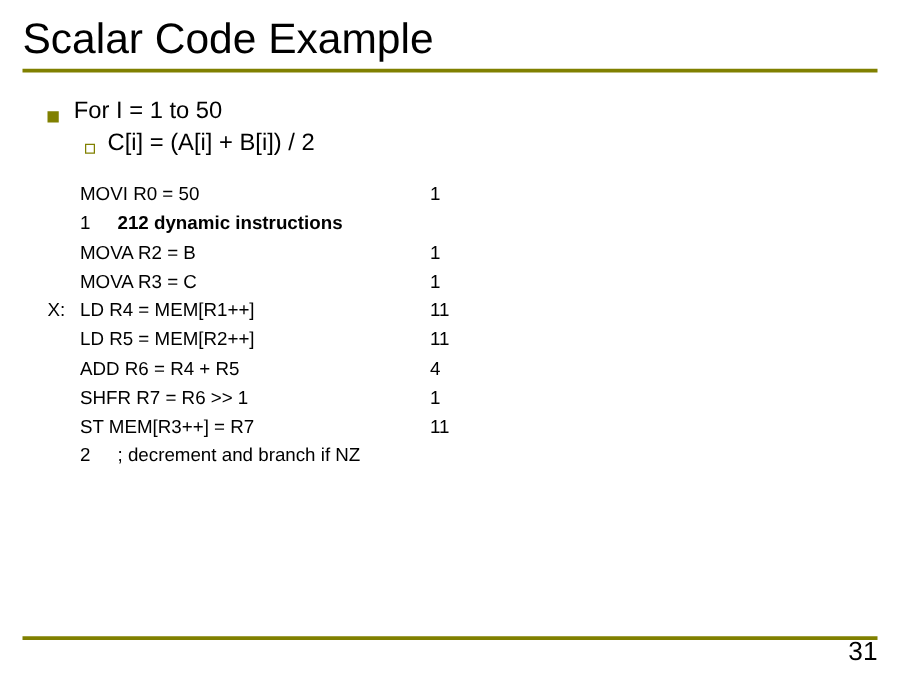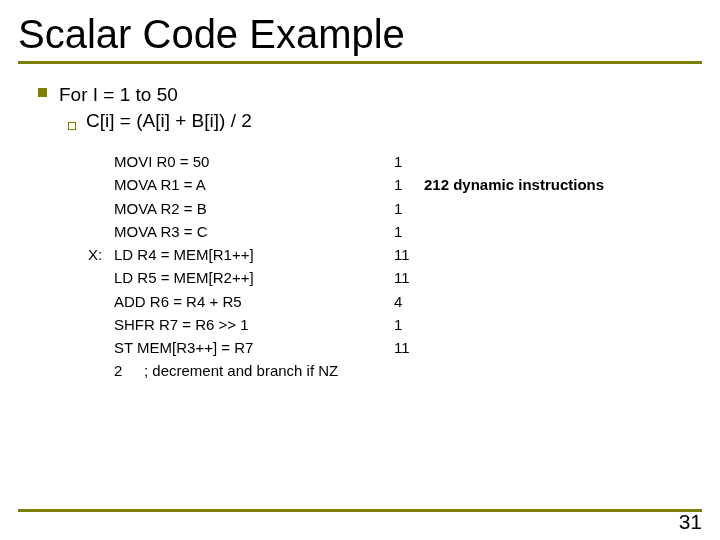--- a/index.html
+++ b/index.html
@@ -7,39 +7,39 @@
     width: 720px;
     height: 540px;
     background: #fff;
     font-family: Verdana, Arial, sans-serif;
     color: #000;
     position: relative;
     padding: 12px 18px 0 18px;
   }
   .title {
     font-family: Arial, Helvetica, sans-serif;
-    font-size: 40px;
+    font-size: 34px;
     font-weight: normal;
     margin-bottom: 4px;
   }
   .hr-top { height: 3px; background: #808000; margin-bottom: 20px; }
   .hr-bottom { height: 3px; background: #808000; position: absolute; left: 18px; right: 18px; bottom: 28px; }
   .page-num {
     position: absolute;
     right: 18px;
     bottom: 6px;
     font-size: 21px;
   }
   .section {
     margin-left: 20px;
     margin-bottom: 18px;
   }
   .bullet-row {
     display: flex;
-    align-items: flex-start;
+    align-items: center;
     font-size: 19px;
     margin-bottom: 4px;
   }
   .sq-bullet {
     width: 9px;
     height: 9px;
     background: #808000;
     flex-shrink: 0;
     margin-right: 12px;
     position: relative;
@@ -54,21 +54,20 @@
   .hollow-bullet {
     width: 8px;
     height: 8px;
     border: 1px solid #808000;
     flex-shrink: 0;
     margin-right: 10px;
     position: relative;
     top: 3px;
   }
   .code-block {
-    margin-left: 50px;
     margin-top: 4px;
   }
   .code-row {
     display: flex;
     font-size: 15px;
     line-height: 1.55;
     white-space: pre;
   }
   .col-label { width: 26px; text-align: left; }
   .col-instr { width: 280px; }
@@ -100,21 +99,20 @@
   <div class="code-block">
 
     <div class="code-row">
       <span class="col-label"></span>
       <span class="col-instr">MOVI R0 = 50</span>
       <span class="col-cyc">1</span>
       <span class="col-cmt"></span>
     </div>
     <div class="code-row">
       <span class="col-label"></span>
-      <span class="col-instr">MOVA R1 = A</span>
       <span class="col-cyc">1</span>
       <span class="col-cmt annot">212 dynamic instructions</span>
     </div>
     <div class="code-row">
       <span class="col-label"></span>
       <span class="col-instr">MOVA R2 = B</span>
       <span class="col-cyc">1</span>
       <span class="col-cmt"></span>
     </div>
     <div class="code-row">

